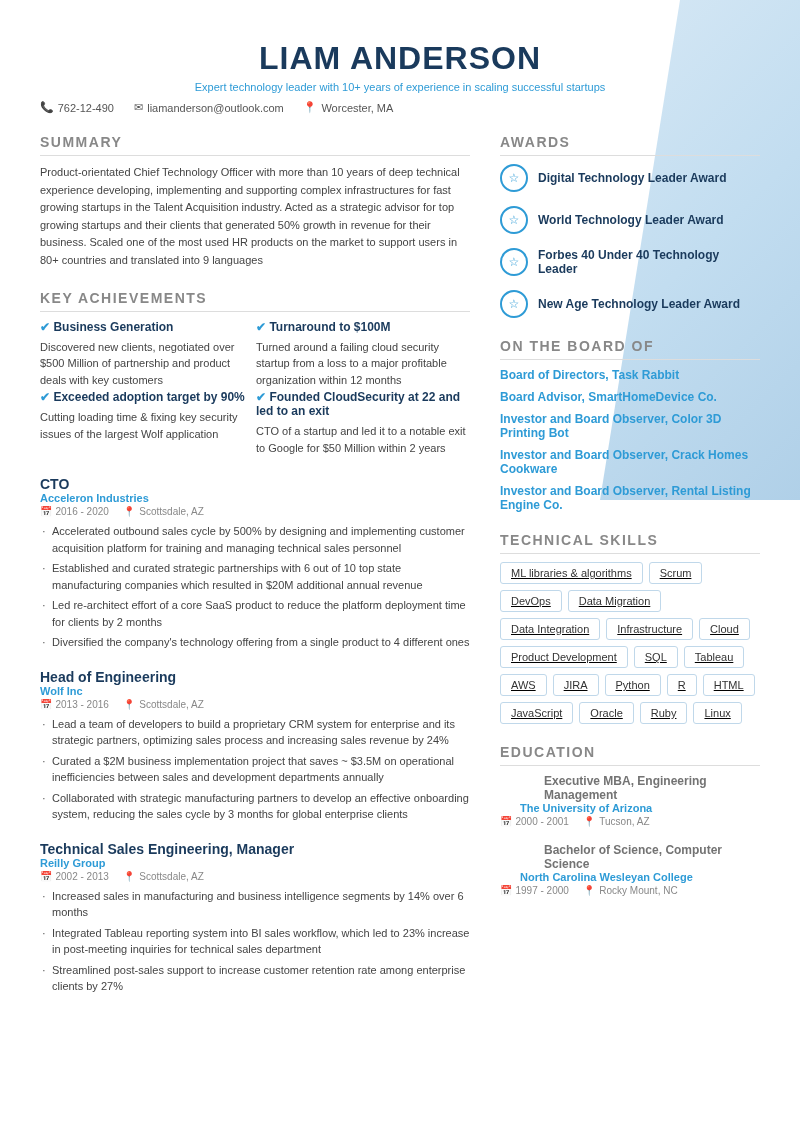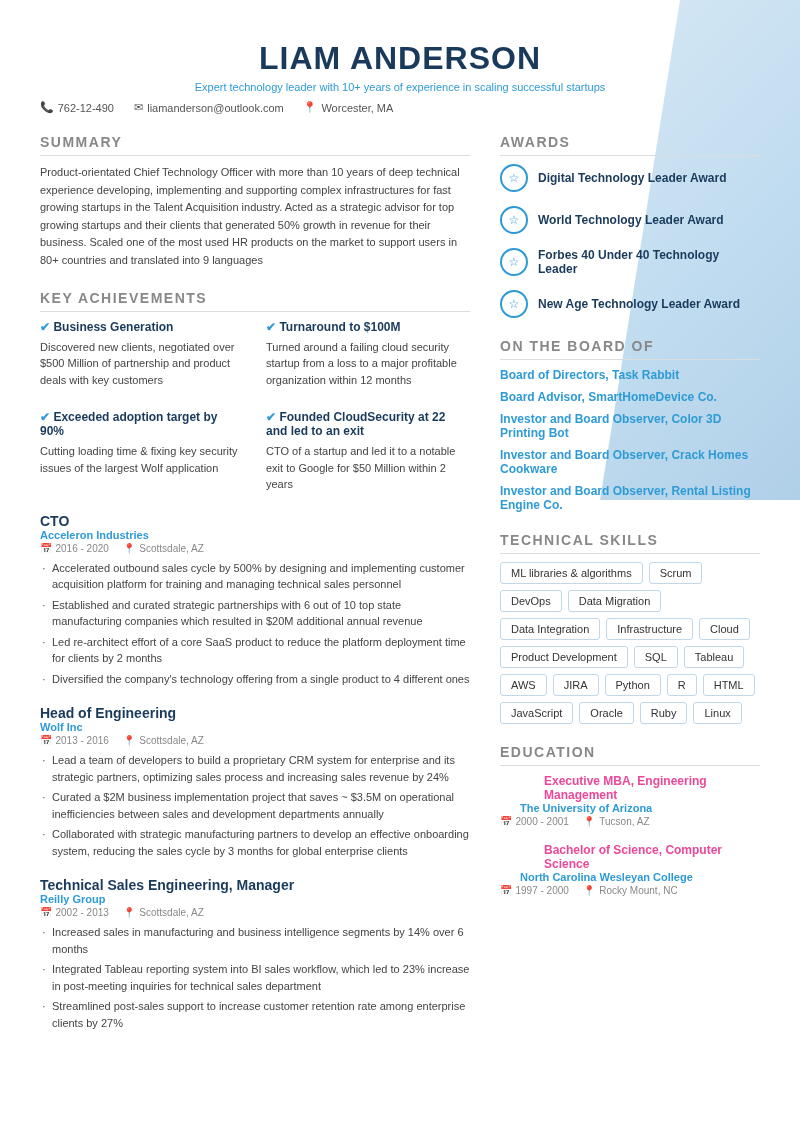--- a/index.html
+++ b/index.html
@@ -88,21 +88,21 @@
     }
     .section-text {
       font-size: 11px;
       color: #444;
       line-height: 1.6;
     }
     
     .achievements-grid {
       display: grid;
       grid-template-columns: 1fr 1fr;
-      gap: 22px;
+      gap: 2px;
     }
     .achievement-item {}
     .achievement-title {
       font-size: 12px;
       font-weight: 700;
       color: #1a3a5c;
       margin-bottom: 5px;
     }
     .achievement-title::before {
       content: '✔ ';
@@ -186,37 +186,38 @@
       font-size: 12px;
       font-weight: 600;
       color: #2e9bd6;
       margin-bottom: 8px;
     }
     
     .skills-tags {
       display: flex;
       flex-wrap: wrap;
       gap: 6px;
+      text-decoration: underline;
     }
     .skill-tag {
       background: white;
       border: 1px solid #c0d8ea;
       border-radius: 3px;
       padding: 4px 10px;
       font-size: 11px;
       color: #333;
     }
     
     .edu-item {
       margin-bottom: 16px;
     }
     .edu-degree {
       font-size: 12px;
       font-weight: 700;
-      color: #ec4899;
+      color: #737373;
       padding-left: 44px;
     }
     .edu-school {
       font-size: 11px;
       font-weight: 600;
       color: #2e9bd6;
       margin-left: 20px;
     }
     .edu-meta {
       display: flex;

